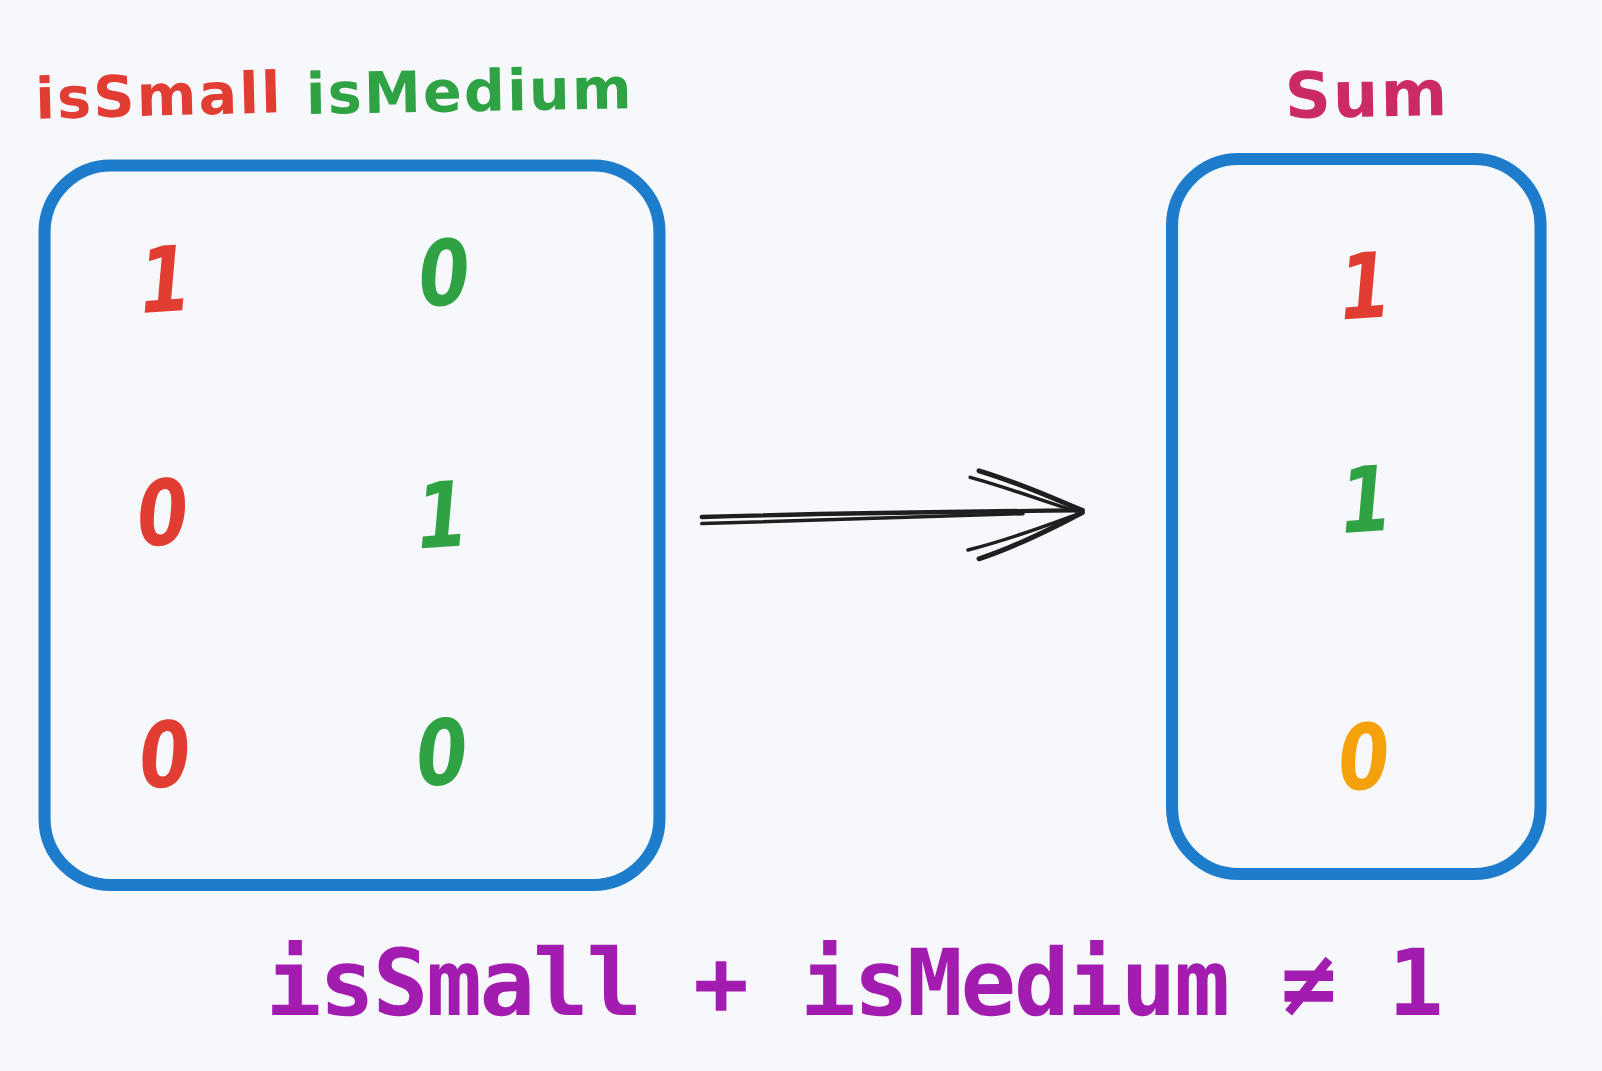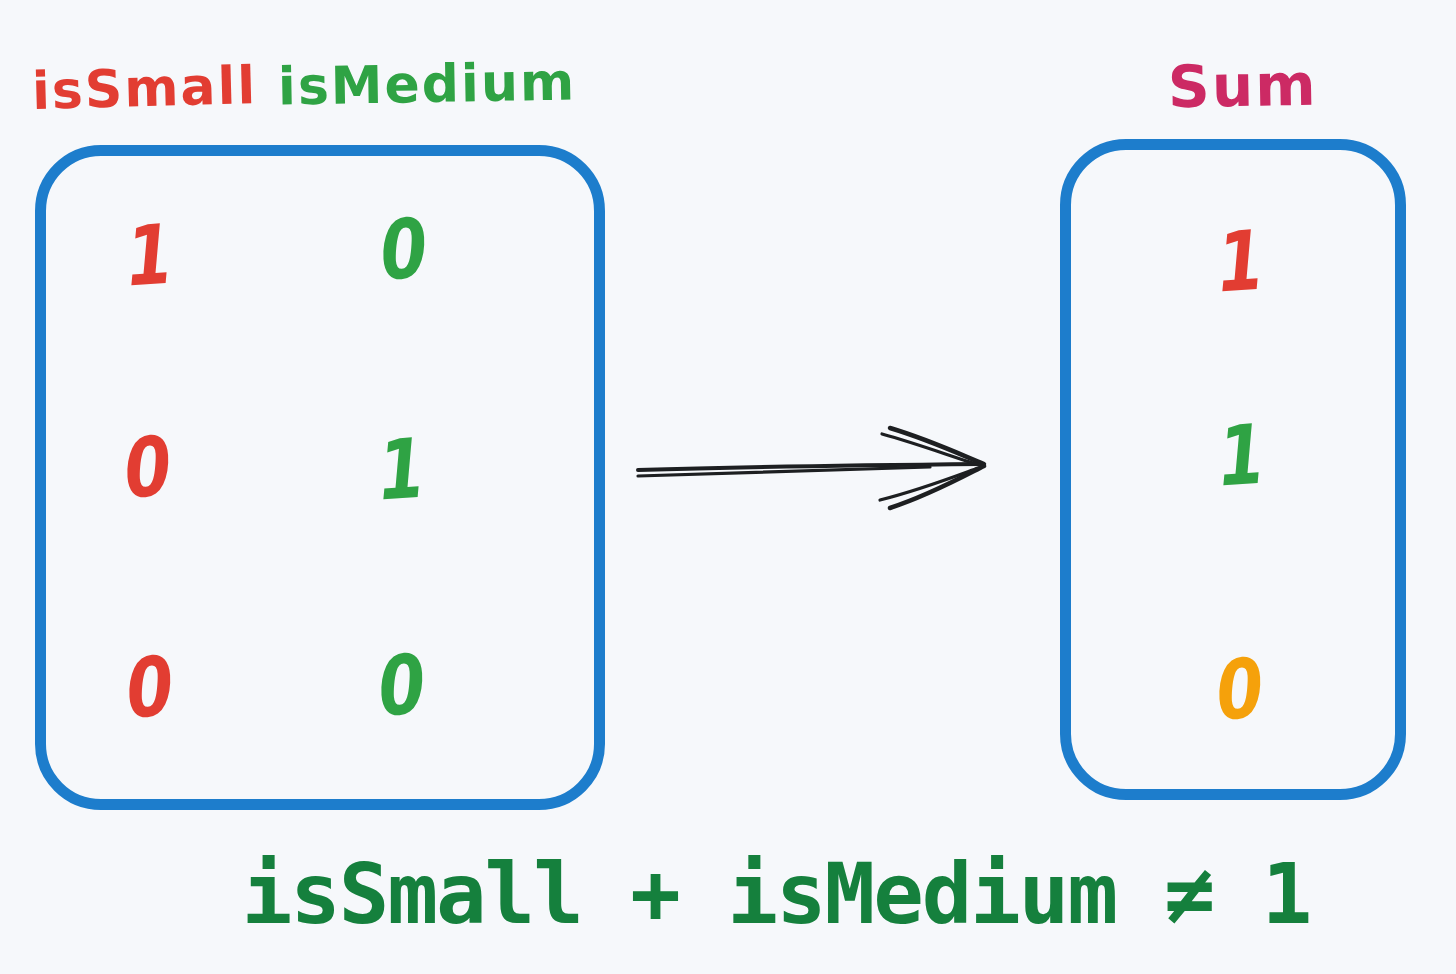--- a/index.html
+++ b/index.html
@@ -93,15 +93,15 @@
     <path d="M262 96 C 302 83, 338 63, 356 54" stroke-width="4.5"></path>
     <path d="M252 88 C 292 78, 328 64, 350 56" stroke-width="3.2"></path>
   </svg>
 
   <div class="box box-right"></div>
 
   <span class="cell" style="left: 1241px; top: 262px; color: rgb(226, 61, 50);">1</span>
   <span class="cell" style="left: 1242px; top: 456px; color: rgb(47, 163, 68);">1</span>
   <span class="cell" style="left: 1240px; top: 690px; color: rgb(245, 161, 11);">0</span>
 
-  <div class="caption" style="color: #15803d;">isSmall + isMedium ≠ 1</div>
+  <div class="caption" style="color: #a21caf;">isSmall + isMedium ≠ 1</div>
 
 </div>
 
 </body></html>

